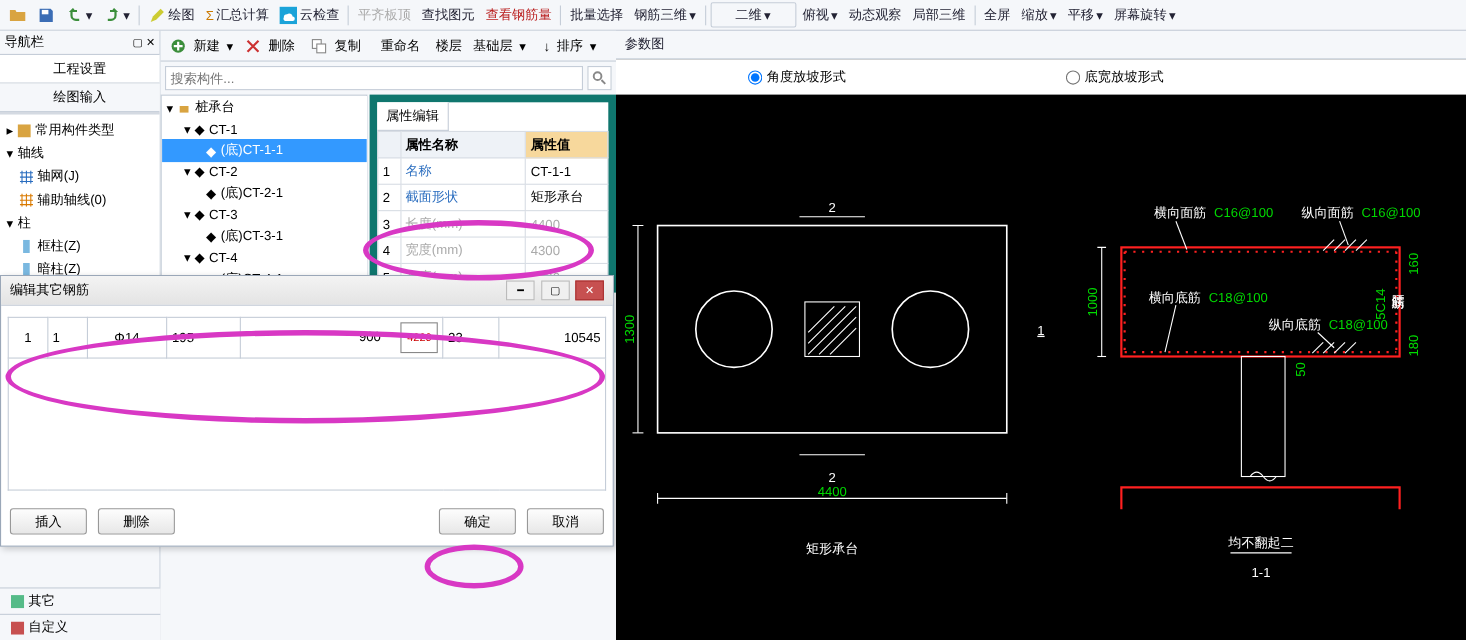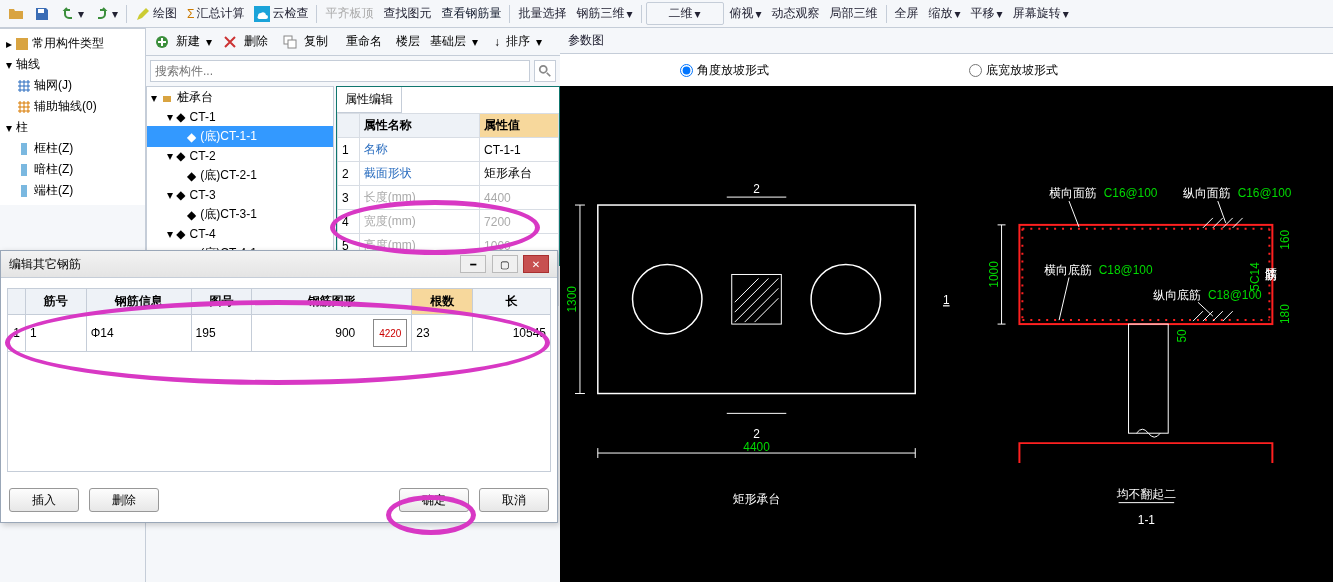--- a/index.html
+++ b/index.html
@@ -21,31 +21,31 @@
 .mid-panel{position:absolute;left:146px;top:28px;width:414px;bottom:0;background:#f5f7fa}
 .mid-tools{height:28px;display:flex;align-items:center;gap:2px;padding:0 4px;border-bottom:1px solid #c5cdd8}
 .mid-tools span{display:flex;align-items:center;gap:2px;padding:2px 4px}
 .search-row{display:flex;align-items:flex-start;padding:4px;gap:4px}
 .search-row input{flex:1;height:22px;border:1px solid #c5cdd8;padding:0 4px;background:#fff}
 .search-btn{width:22px;height:22px;background:#fff;border:1px solid #c5cdd8;display:flex;align-items:center;justify-content:center}
 .mid-body{display:flex;height:180px}
 .mid-tree{width:188px;background:#fff;border:1px solid #c5cdd8;overflow:auto}
 .mid-tree .node{padding:2px 4px;display:flex;align-items:center;gap:4px}
 .mid-tree .sel{background:#3399ff;color:#fff}
-.prop-panel{flex:1;background:#fff;border:1px solid #0f766e;margin-left:2px}
+.prop-panel{flex:1;background:#fff;border:7px solid #0f766e;margin-left:2px}
 .prop-tab{border-bottom:1px solid #c5cdd8;padding:4px 8px;display:inline-block;background:#fff;border-right:1px solid #c5cdd8}
 .prop-table{width:100%;border-collapse:collapse}
 .prop-table th,.prop-table td{border:1px solid #d8dde4;padding:3px 4px;text-align:left;font-size:12px}
 .prop-table th{background:#eef2f7}
 .prop-table th.val{background:#f7d89c}
 .prop-table .link{color:#2a6dbf}
 .prop-table .dim{color:#aaa}
 .prop-table tr.sel td{background:#3399ff;color:#fff}
 .dialog{position:absolute;left:0;top:250px;width:558px;background:#fff;border:1px solid #9aa7b8;box-shadow:2px 2px 6px rgba(0,0,0,.2)}
-.dlg-title{background:linear-gradient(#f3f3f3,#e4e4e4);padding:4px 8px;display:flex;justify-content:space-between;align-items:center;border-bottom:1px solid #c5cdd8}
+.dlg-title{background:linear-gradient(#f3f3f3,#e4e4e4);padding:4px 8px;display:flex;justify-content:space-between;border-bottom:1px solid #c5cdd8}
 .wbtn{width:26px;height:18px;border:1px solid #bbb;margin-left:2px;display:inline-flex;align-items:center;justify-content:center;background:#f0f0f0;font-size:10px}
 .wbtn.close{background:#c75050;color:#fff;border-color:#a93030}
 .dlg-body{padding:6px}
 .dlg-table{width:100%;border-collapse:collapse;margin-top:4px}
 .dlg-table th,.dlg-table td{border:1px solid #c5cdd8;padding:4px;text-align:center;font-size:12px;background:#fff}
 .dlg-table th{background:#eef2f7}
 .dlg-table th.sel{background:#f7d89c}
 .dlg-footer{display:flex;justify-content:flex-start;gap:10px;padding:10px 8px;align-items:center}
 .btn{min-width:70px;height:24px;border:1px solid #989898;background:linear-gradient(#fdfdfd,#e7e7e7);border-radius:3px;cursor:pointer;font-size:12px}
 .canvas{position:absolute;left:560px;top:28px;right:0;bottom:0;background:#000}
@@ -95,21 +95,21 @@
       </svg>
       <span>云检查</span>
     </span>
   <span class="sep"></span>
   <span class="tb-item" style="color:#aaa">
       <span>平齐板顶</span>
     </span>
   <span class="tb-item">
       <span>查找图元</span>
     </span>
-  <span class="tb-item" style="color:#0f172a">
+  <span class="tb-item" style="color:#b91c1c">
       <span>查看钢筋量</span>
     </span>
   <span class="sep"></span>
   <span class="tb-item">
       <span>批量选择</span>
     </span>
   <span class="tb-item"><span>钢筋三维</span>▾</span>
   <span class="sep"></span>
   <span class="tb-item" style="border:1px solid #c5cdd8;padding:2px 22px"><span>二维</span> ▾</span>
   <span class="tb-item"><span>俯视</span>▾</span>
@@ -122,20 +122,28 @@
   <span class="sep"></span>
   <span class="tb-item">
       <span>全屏</span>
     </span>
   <span class="tb-item"><span>缩放</span>▾</span>
   <span class="tb-item"><span>平移</span>▾</span>
   <span class="tb-item"><span>屏幕旋转</span>▾</span>
 </div>
 
 <div class="left-panel">
+  <div class="nav-head">
+    <span>导航栏</span>
+    <span style="font-size:10px">▢ ✕</span>
+  </div>
+  <div class="nav-tabs">
+    <div>工程设置</div>
+    <div style="background:#f5f7fa">绘图输入</div>
+  </div>
   <div class="tree">
     <div class="node">▸<svg viewBox="0 0 12 12">
           <rect width="12" height="12" fill="#d9a441"></rect>
         </svg><span>常用构件类型</span></div>
     <div class="node">▾<span>轴线</span></div>
     <div class="node child">
         <svg viewBox="0 0 12 12">
           <path stroke="#2a6dbf" d="M2 0v12M6 0v12M10 0v12M0 2h12M0 6h12M0 10h12"></path>
         </svg>
         <span>轴网(J)</span>
@@ -157,20 +165,34 @@
         <svg viewBox="0 0 12 12">
           <rect x="3" width="6" height="12" fill="#7ab8e0"></rect>
         </svg>
         <span>暗柱(Z)</span>
       </div>
     <div class="node child">
         <svg viewBox="0 0 12 12">
           <rect x="3" width="6" height="12" fill="#7ab8e0"></rect>
         </svg>
         <span>端柱(Z)</span>
+      </div>
+  </div>
+  <div class="bottom-cats">
+    <div>
+        <svg width="12" height="12">
+          <rect width="12" height="12" fill="#5b8"></rect>
+        </svg>
+        <span>其它</span>
+      </div>
+    <div>
+        <svg width="12" height="12">
+          <rect width="12" height="12" fill="#c75050"></rect>
+        </svg>
+        <span>自定义</span>
       </div>
   </div>
 </div>
 
 <div class="mid-panel">
   <div class="mid-tools">
     <span><svg class="ico" viewBox="0 0 16 16">
           <circle cx="8" cy="8" r="6" fill="#3b8e3b"></circle>
           <path d="M8 4v8M4 8h8" stroke="#fff" stroke-width="2"></path>
         </svg><span>新建</span>▾</span>
@@ -241,21 +263,21 @@
               <td class="">矩形承台</td>
             </tr>
             <tr>
               <td>3</td>
               <td class="dim">长度(mm)</td>
               <td class="dim">4400</td>
             </tr>
             <tr>
               <td>4</td>
               <td class="dim">宽度(mm)</td>
-              <td class="dim">7200</td>
+              <td class="dim">4300</td>
             </tr>
             <tr>
               <td>5</td>
               <td class="dim">高度(mm)</td>
               <td class="dim">1000</td>
             </tr>
             <tr>
               <td>6</td>
               <td class="link">相对底标高(m)</td>
               <td class="">0</td>
@@ -276,33 +298,24 @@
     <span>编辑其它钢筋</span>
     <span>
       <span class="wbtn">━</span>
       <span class="wbtn">▢</span>
       <span class="wbtn close">✕</span>
     </span>
   </div>
   <div class="dlg-body">
     <table class="dlg-table">
       <tbody>
-          <tr>
-        <th style="width:18px"></th>
-        <th>筋号</th>
-        <th>钢筋信息</th>
-        <th>图号</th>
-        <th style="width:160px">钢筋图形</th>
-        <th class="sel">根数</th>
-        <th>长</th>
-      </tr>
       <tr>
         <td>1</td>
         <td style="text-align:left">1</td>
-        <td style="text-align:left">Φ14</td>
+        <td style="text-align:center">Φ14</td>
         <td style="text-align:left">195</td>
         <td style="text-align:right"><span style="margin-right:18px">900</span><span class="shape-box">
                 <span style="color:#c00;font-size:10px">4220</span>
               </span></td>
         <td style="text-align:left">23</td>
         <td style="text-align:right">10545</td>
       </tr>
       <tr>
             <td colspan="7" style="height:120px"></td>
           </tr>

